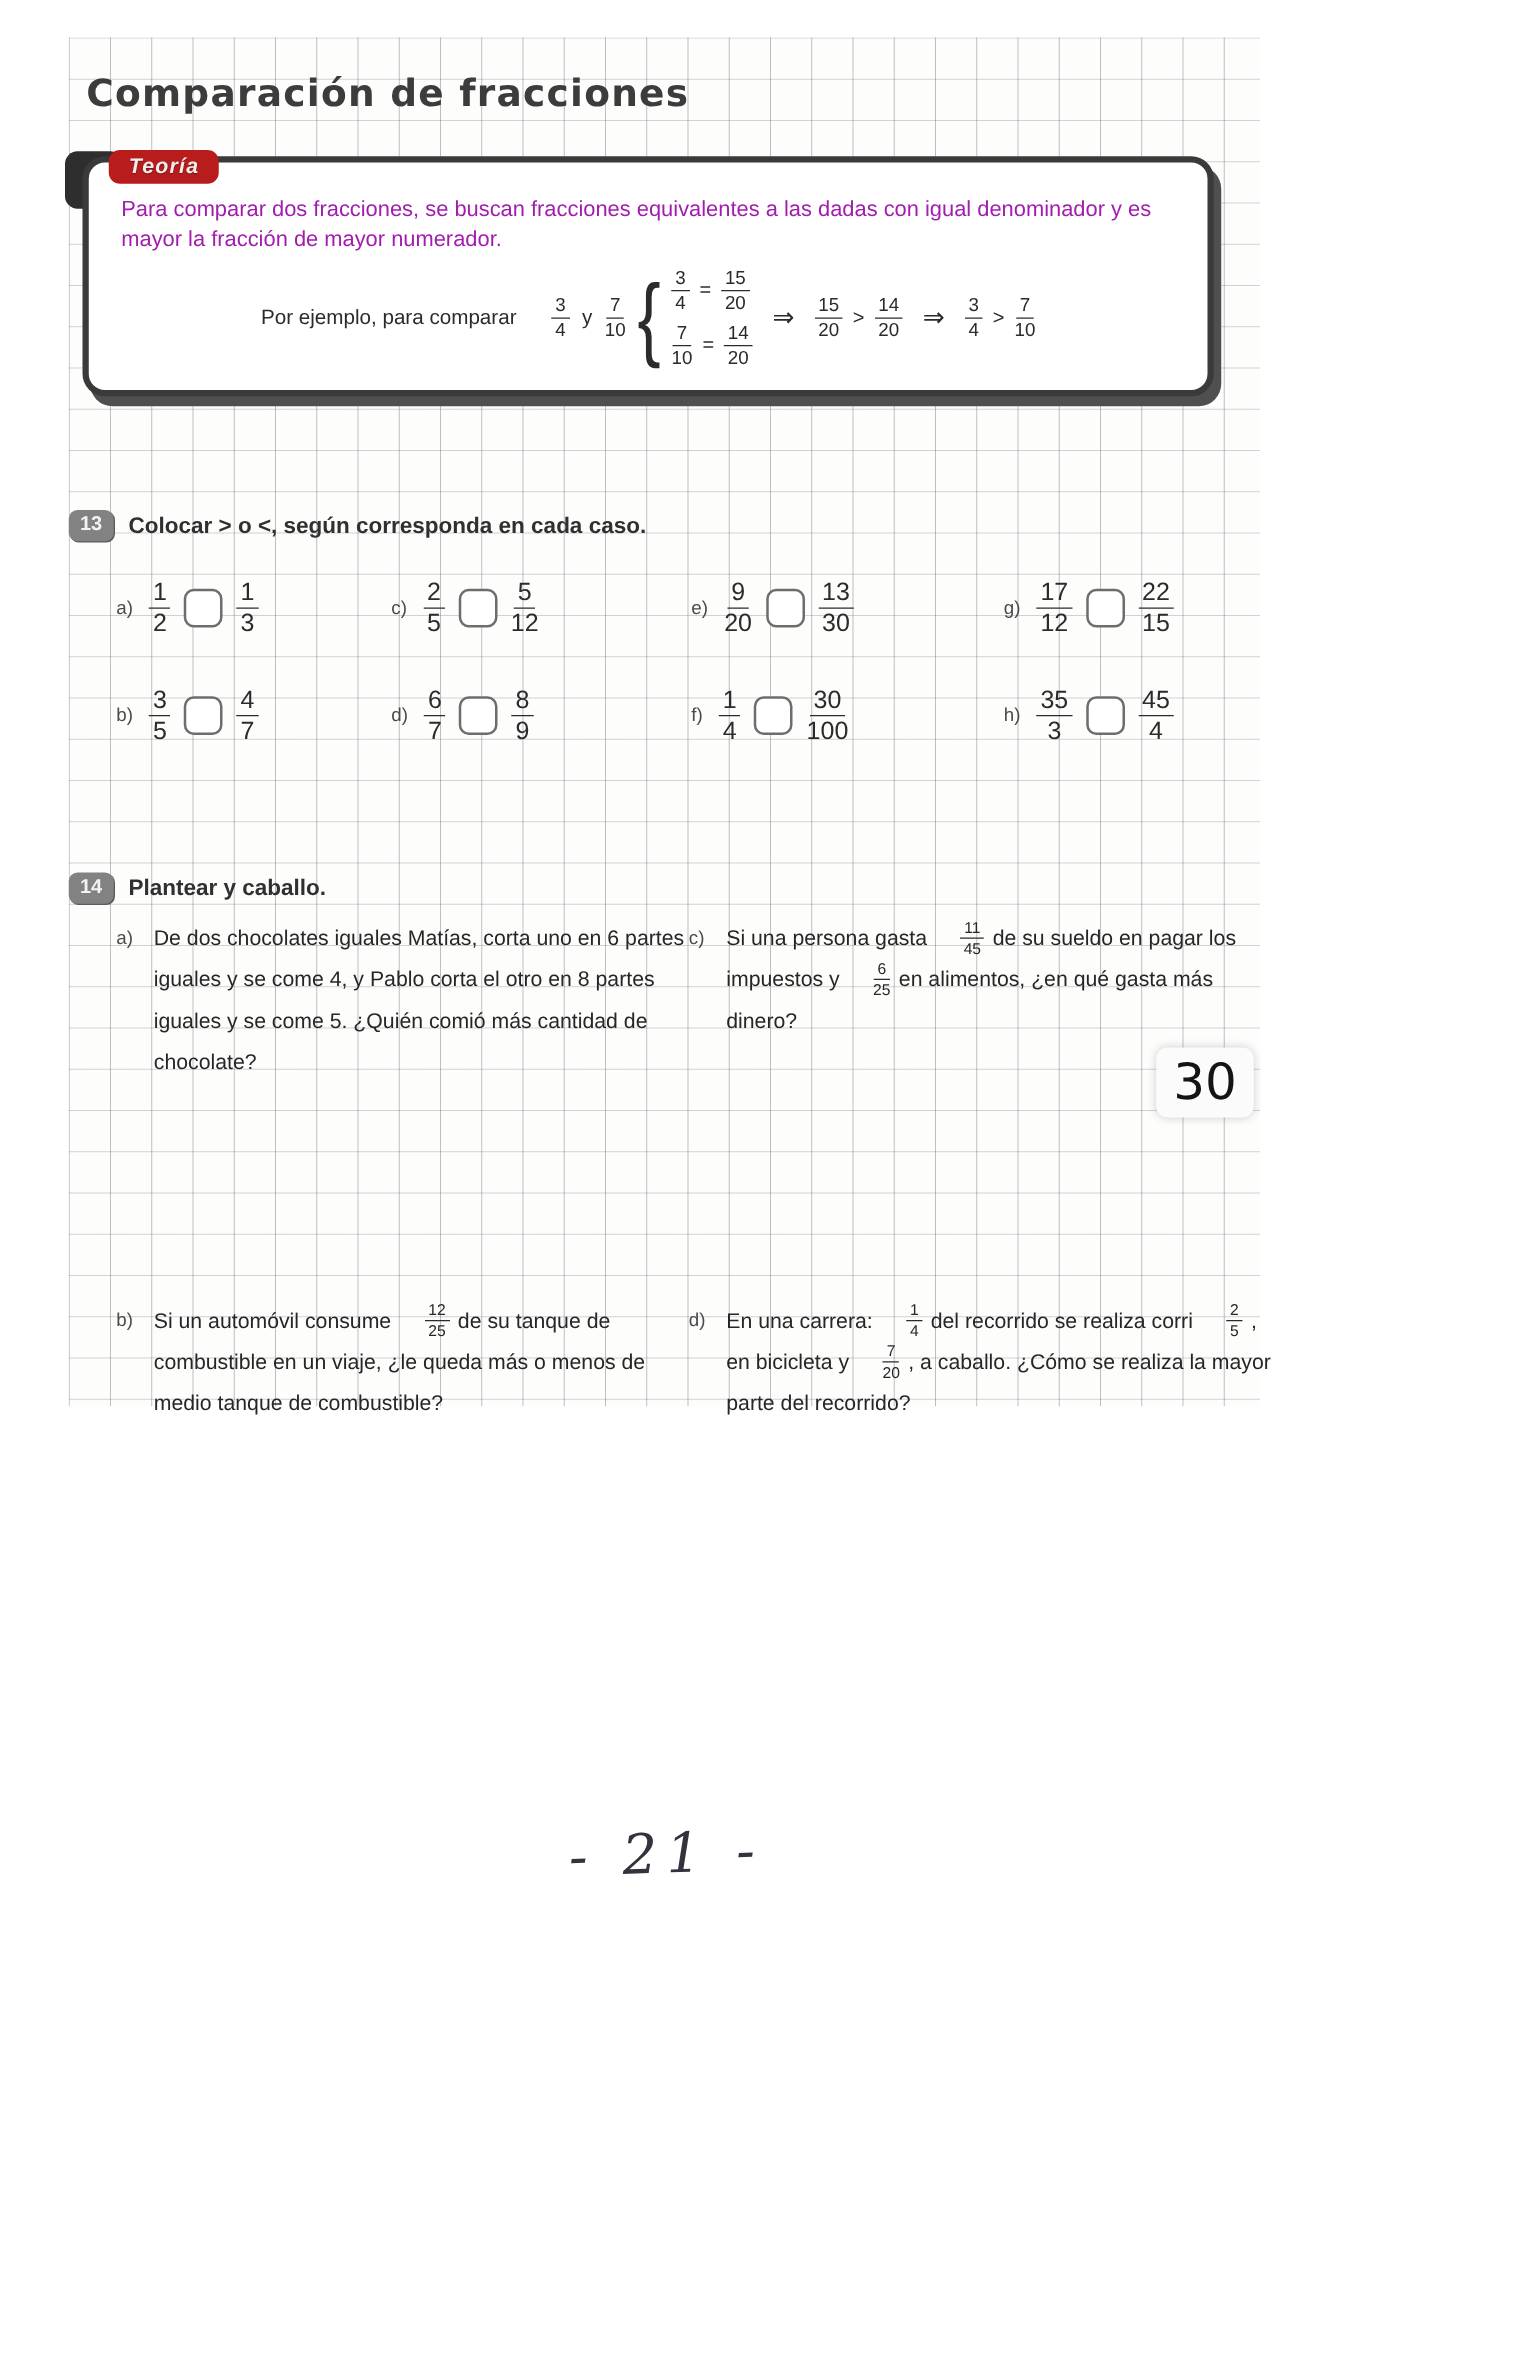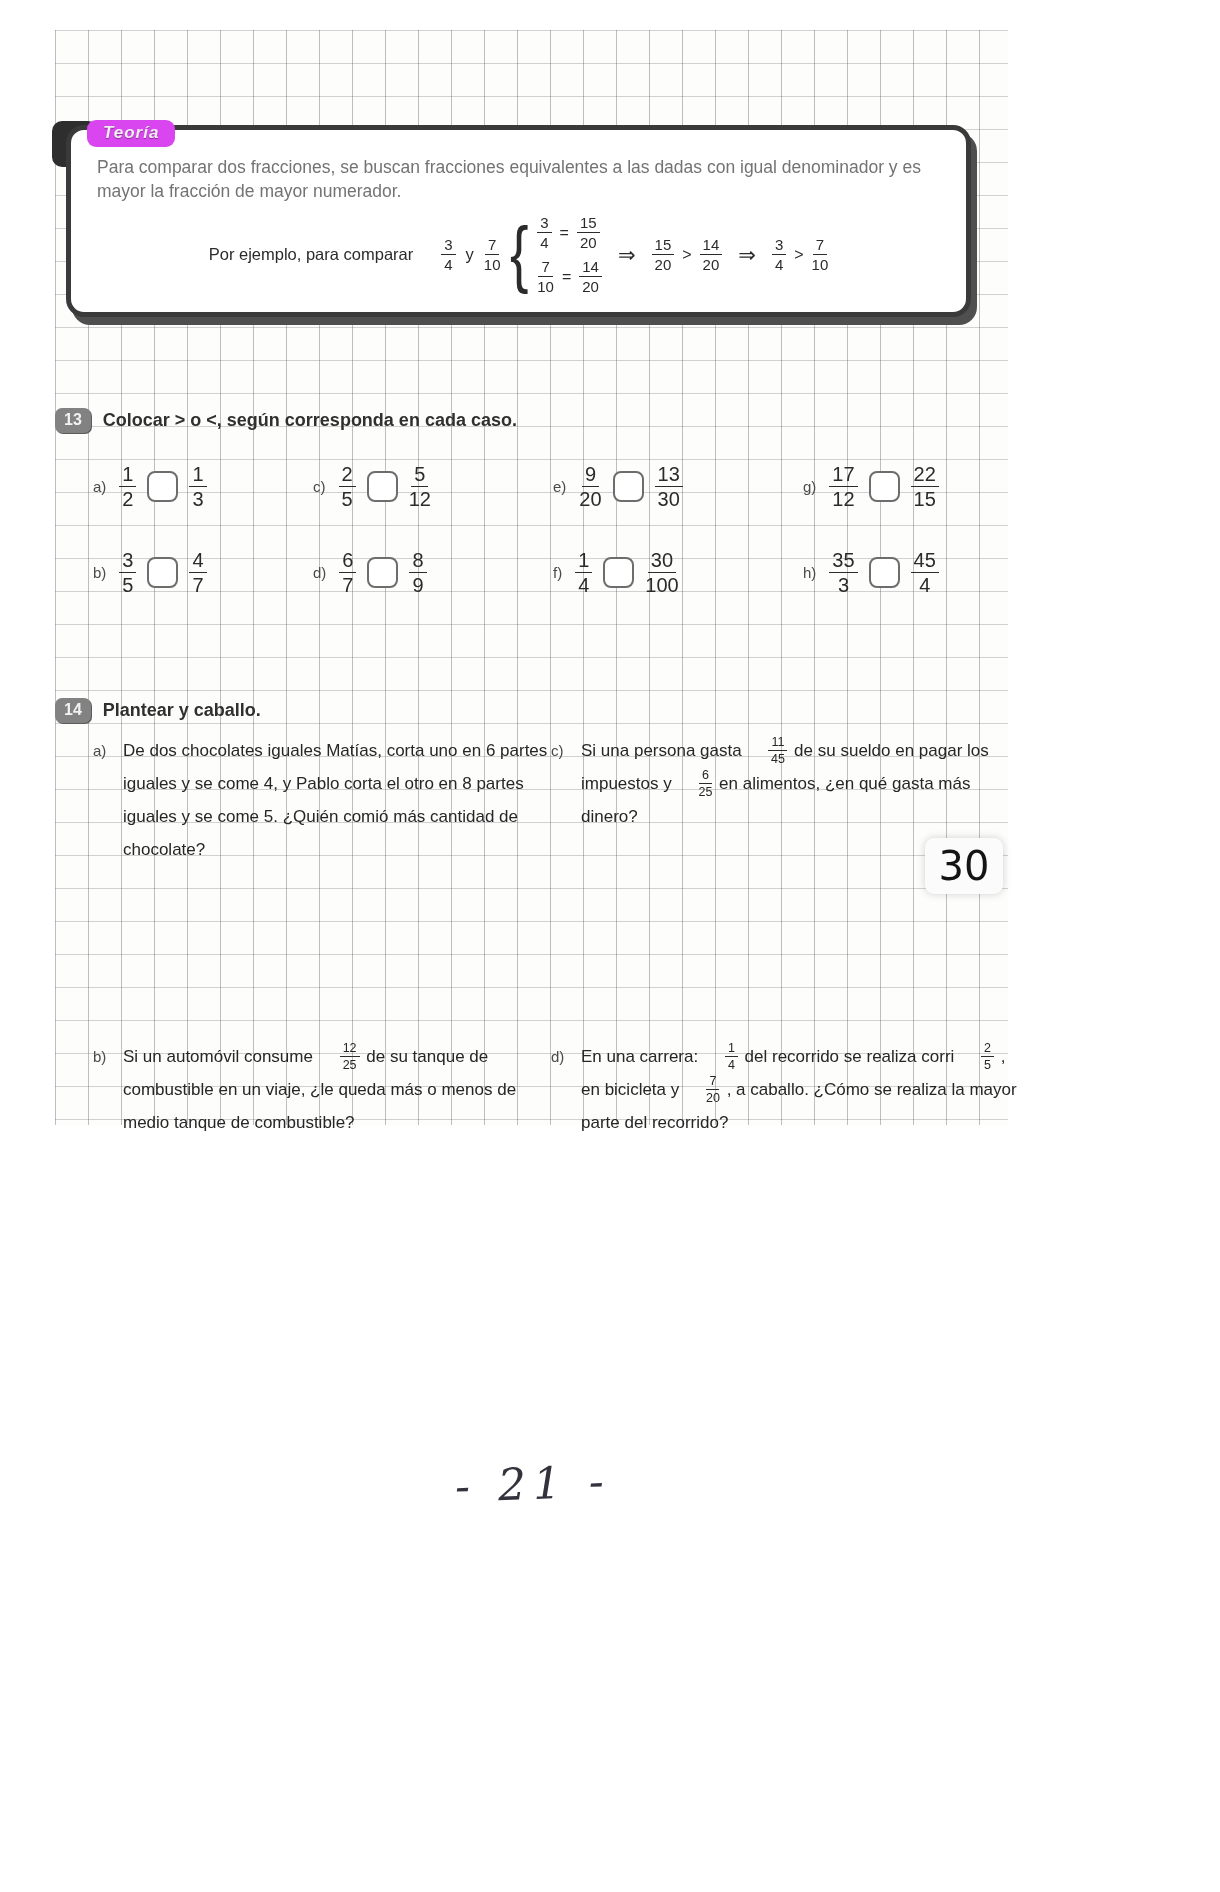--- a/index.html
+++ b/index.html
@@ -11,24 +11,24 @@
           linear-gradient(to right, rgba(90,95,100,0.40) 1px, transparent 1px),
           linear-gradient(to bottom, rgba(90,95,100,0.28) 1px, transparent 1px);
         background-size:33px 33px;}
   .page-title{position:absolute;left:14px;top:28px;margin:0;font-size:30px;font-weight:700;
         color:#3c3c3c;letter-spacing:1px;font-family:"DejaVu Sans",sans-serif;}
   
   .theory-wrap{position:absolute;left:11px;top:95px;width:905px;height:192px;}
   .tab-back{position:absolute;left:-14px;top:-4px;width:46px;height:46px;background:#2e2e2e;border-radius:10px;}
   .theory-box{position:absolute;inset:0;background:#ffffff;border:5px solid #3a3a3a;border-radius:18px;
         box-shadow:6px 8px 0 #4f4f4f;}
-  .theory-tab{position:absolute;left:16px;top:-10px;background:#d946ef;color:#efefef;font-weight:700;
+  .theory-tab{position:absolute;left:16px;top:-10px;background:#b91c1c;color:#efefef;font-weight:700;
         font-style:italic;font-size:17px;padding:3px 16px 4px;border-radius:9px;letter-spacing:1px;
         text-shadow:0 1px 1px rgba(0,0,0,0.35);}
-  .theory-text{margin:26px 24px 0 26px;font-size:17.5px;line-height:1.35;color:#737373;}
+  .theory-text{margin:26px 24px 0 26px;font-size:17.5px;line-height:1.35;color:#a21caf;}
   .example-row{margin-top:12px;display:flex;align-items:center;justify-content:center;gap:10px;font-size:16.5px;}
   .example-intro{margin-right:18px;}
   .fr{display:inline-flex;flex-direction:column;align-items:center;line-height:1;vertical-align:middle;}
   .fr .n{border-bottom:1.6px solid #2b2b2b;padding:0 3px 2px;}
   .fr .d{padding-top:2px;}
   .fr-ex{font-size:15px;}
   .brace{font-size:74px;font-weight:300;line-height:0.85;transform:scaleX(0.75);color:#2b2b2b;margin:0 -4px;}
   .cases{display:flex;flex-direction:column;gap:9px;}
   .case-row,.rel-group{display:flex;align-items:center;gap:8px;}
   .rel{font-size:16px;}
@@ -63,20 +63,21 @@
   
   .handwritten{position:absolute;left:455px;top:1458px;font-family:"DejaVu Serif",serif;font-style:italic;
         font-size:44px;color:#33333e;letter-spacing:7px;transform:rotate(-2deg);}
 </style>
 </head>
 <body>
 
 <div class="page">
   <div class="grid">
 
+    <h1 class="page-title">Comparación de fracciones</h1>
 
     <div class="theory-wrap">
       <div class="tab-back"></div>
       <div class="theory-box">
         <div class="theory-tab">Teoría</div>
         <p class="theory-text">Para comparar dos fracciones, se buscan fracciones equivalentes a las dadas con igual denominador y es mayor la fracción de mayor numerador.</p>
         <div class="example-row" id="example-row">
             <span class="example-intro">Por ejemplo, para comparar</span>
             <span class="fr fr-ex">
               <span class="n">3</span>

